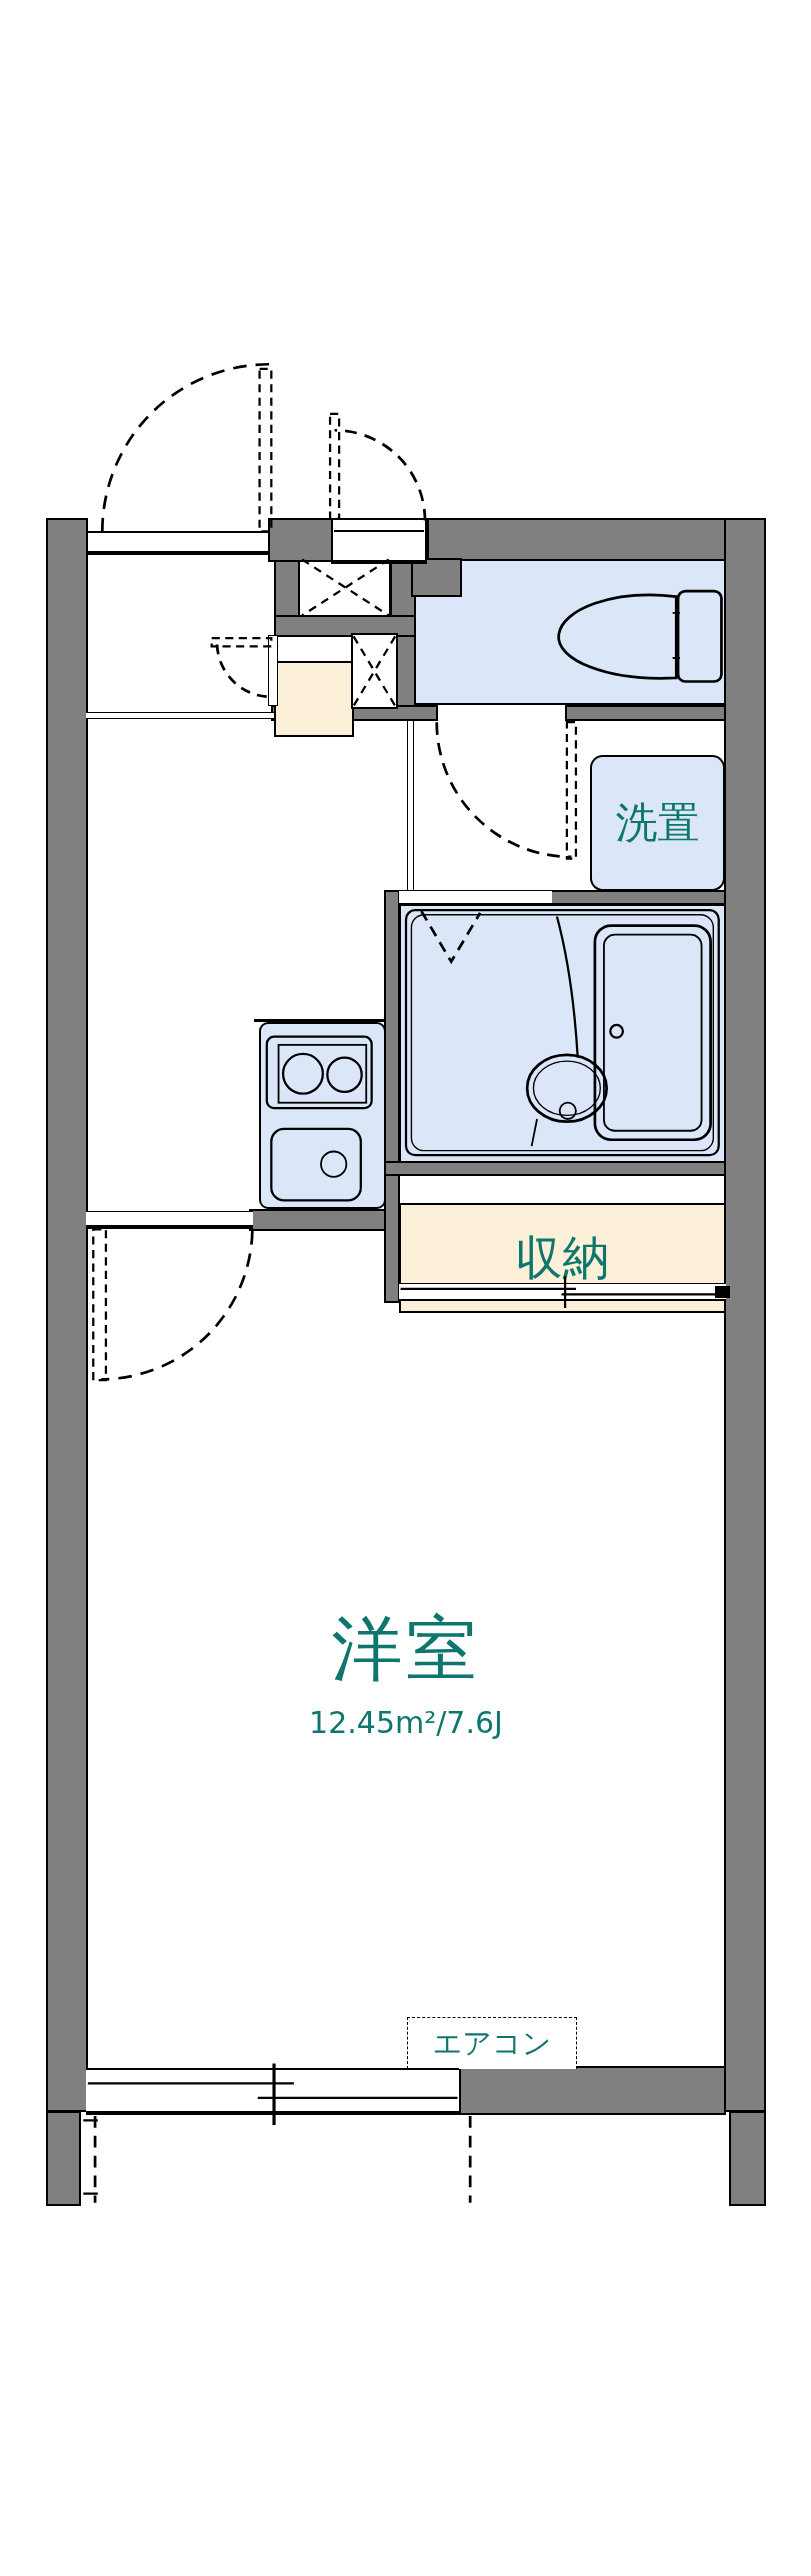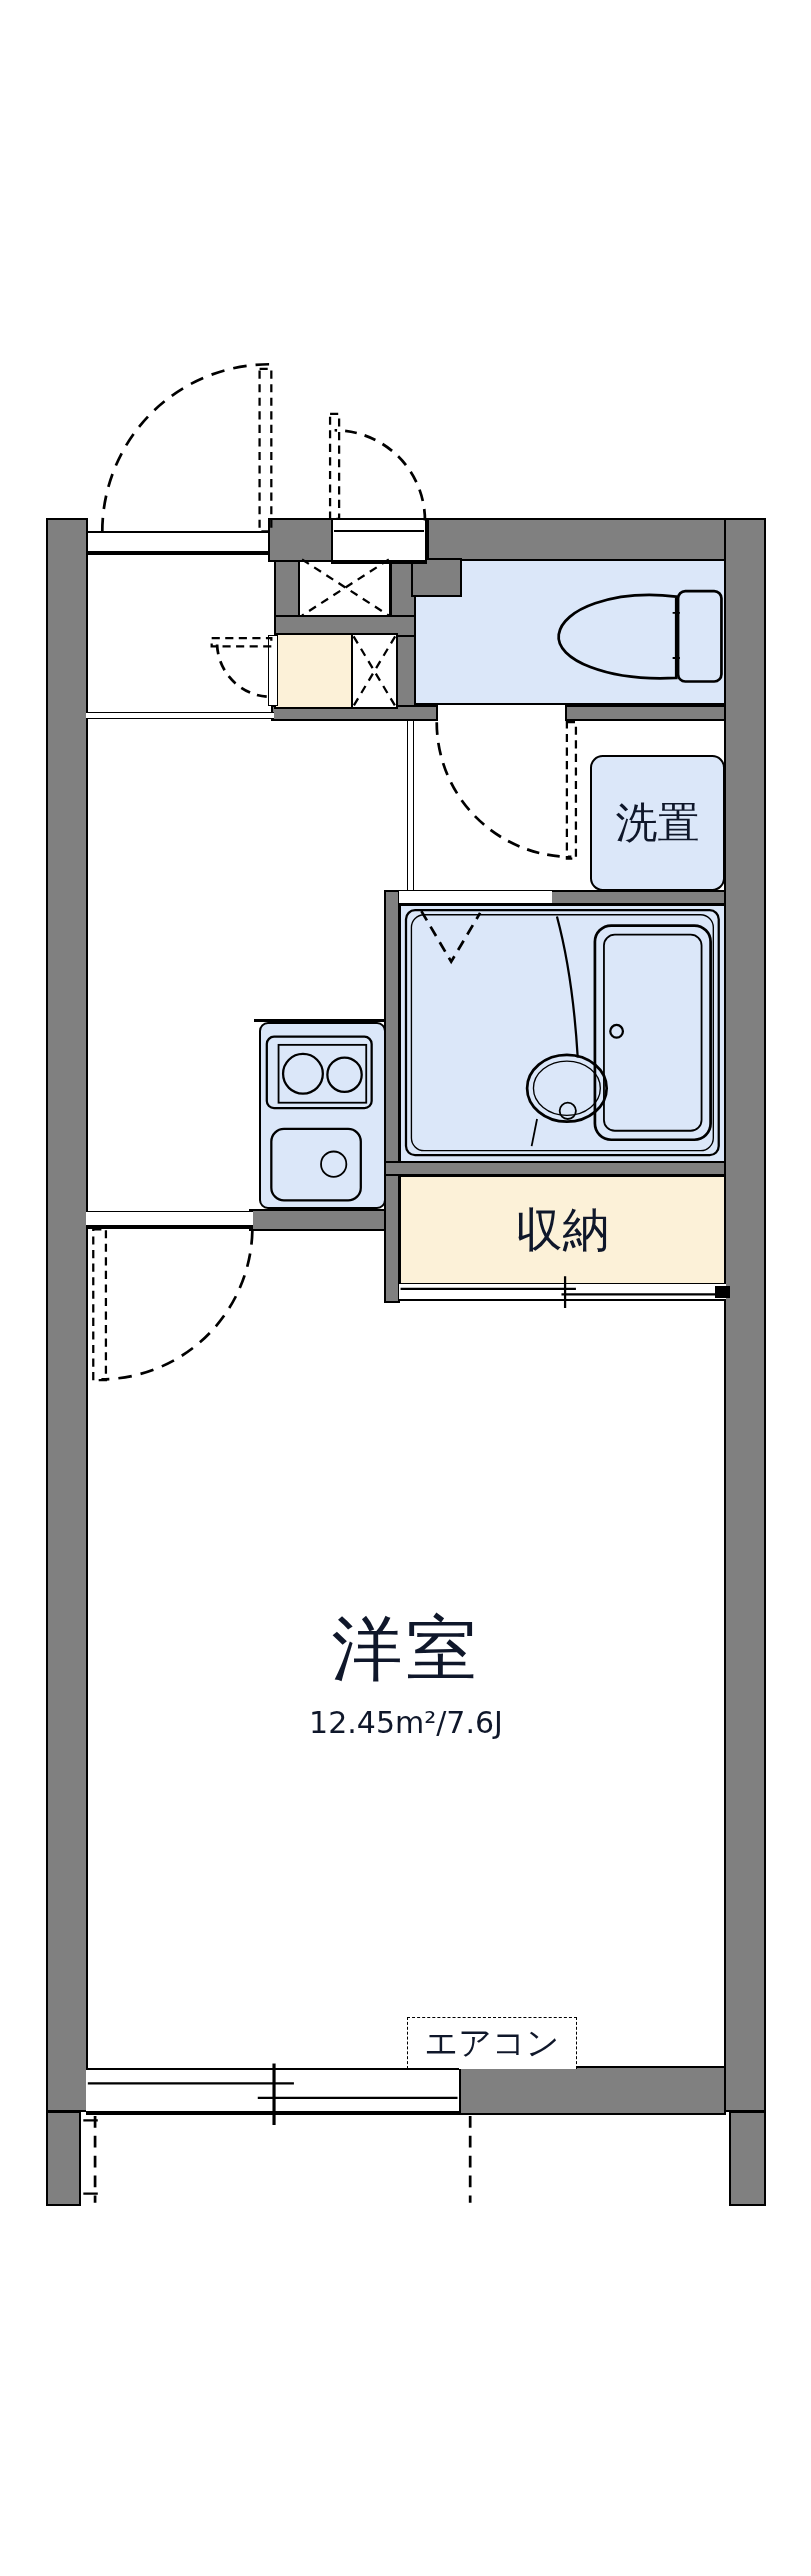--- a/index.html
+++ b/index.html
@@ -1,21 +1,21 @@
 <!DOCTYPE html>
 <html style="--wall: #808080; --room-blue: #dbe7f9; --cream: #fcf1d8; --line: #000000;font-size:14.5px"><head>
 <meta charset="utf-8">
 <style>
   html,body{margin:0;padding:0;background:#fff;}
   #plan{position:relative;width:812px;height:2576px;background:#fff;overflow:hidden;
-        font-family:"DejaVu Sans","Liberation Sans",sans-serif;color:#0f172a;}
+        font-family:"DejaVu Sans","Liberation Sans",sans-serif;color:#0f766e;}
   .abs{position:absolute;box-sizing:border-box;}
   .wall{position:absolute;box-sizing:border-box;background:var(--wall);border:2.7px solid var(--line);}
   .room-blue{background:var(--room-blue);}
-  .room-cream{background:var(--cream);}
+  .room-cream{background:var(--cream);margin-top:28px;}
   .lbl{display:flex;align-items:center;justify-content:center;text-align:center;}
   svg.overlay{position:absolute;left:0;top:0;pointer-events:none;}
 </style>
 </head>
 <body>
 
 <div id="plan">
 
   <div class="abs" style="left:298px;top:556px;width:93px;height:62px;background:#fff;border:2.7px solid var(--line);"></div>
 
@@ -71,21 +71,21 @@
 
   <div class="abs" style="left:86px;top:1211px;width:167px;height:18px;background:#fff;border-top:1.8px solid var(--line);border-bottom:4.5px solid var(--line);"></div>
 
   <div class="abs lbl" style="left:86px;top:1607px;width:640px;height:85px;font-size:71px;letter-spacing:3.6px;">
     <span>洋室</span>
   </div>
   <div class="abs lbl" style="left:86px;top:1694px;width:640px;height:56px;font-size:30px;">
     <span>12.45m²/7.6J</span>
   </div>
 
-  <div class="abs lbl" style="left:407px;top:2017px;width:170px;height:52px;background:#fff;border:1.8px dashed var(--line);border-bottom:none;font-size:33px;">
+  <div class="abs lbl" style="left:407px;top:2017px;width:170px;height:52px;background:#fff;border:1.8px dashed var(--line);border-bottom:none;font-size:29px;">
     <span>エアコン</span>
   </div>
 
   <div class="abs" style="left:86px;top:2068px;width:373px;height:47px;background:#fff;border-top:2.7px solid var(--line);border-bottom:4.5px solid var(--line);"></div>
 
   <svg class="overlay" width="812" height="2576" viewBox="0 0 898 2850" fill="none" stroke="#000">
 
     <g>
       <path d="M 113 588 A 185 185 0 0 1 298 403" stroke-width="3" stroke-dasharray="15 10"></path>
       <rect x="287" y="408" width="13" height="180" stroke-width="2.5" stroke-dasharray="9 6"></rect>

